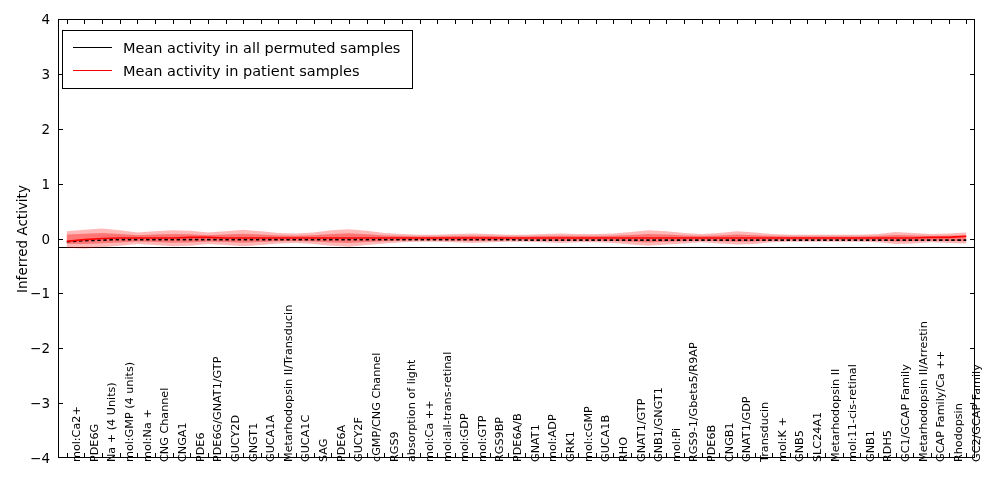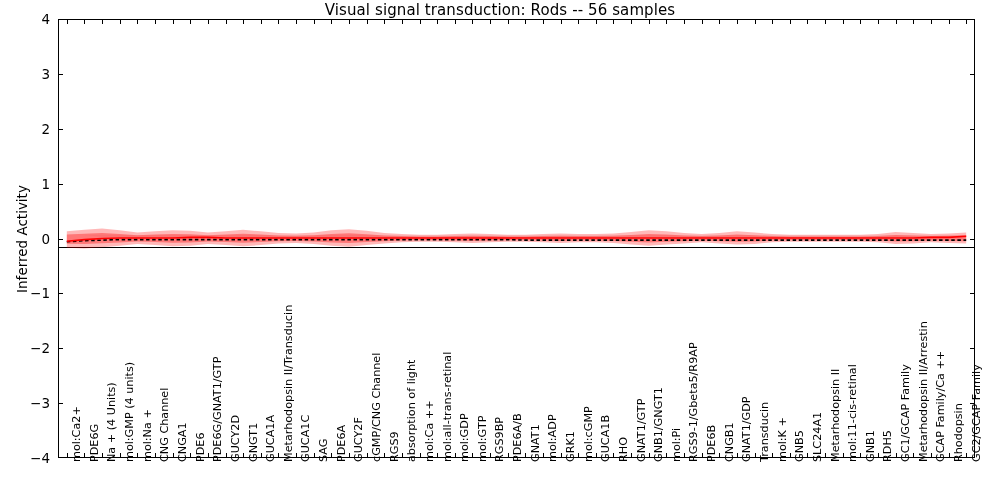--- a/index.html
+++ b/index.html
@@ -43,21 +43,20 @@
   .legend-row{display:flex;align-items:center;height:23px;}
   .legend-swatch{width:39px;height:0;border-top-width:1.5px;border-top-style:solid;
     margin-right:11px;}
   .legend-text{font-size:14.5px;white-space:nowrap;}
 </style>
 </head>
 <body>
 
 <div id="root">
 
-  <div id="chart-title">Visual signal transduction: Rods -- 56 samples</div>
 
   <div id="plot-frame"></div>
   <div id="plot-frame-lower"></div>
 
   <div id="plot-area">
     <svg id="plot-svg" width="917" height="439">
         <path d="M8.82 216.76 L26.45 216.76 L44.09 217.31 L61.72 217.31 L79.36 217.31 L96.99 217.31 L114.63 217.31 L132.26 217.31 L149.89 217.31 L167.53 217.31 L185.16 217.31 L202.80 217.31 L220.43 217.31 L238.07 217.31 L255.70 217.31 L273.34 217.31 L290.97 217.31 L308.61 217.31 L326.24 217.31 L343.88 217.31 L361.51 217.31 L379.14 217.31 L396.78 217.31 L414.41 217.31 L432.05 217.31 L449.68 217.31 L467.32 217.31 L484.95 217.31 L502.59 217.31 L520.22 217.31 L537.86 217.31 L555.49 217.31 L573.13 217.31 L590.76 217.31 L608.39 217.31 L626.03 217.31 L643.66 217.31 L661.30 217.31 L678.93 217.31 L696.57 217.31 L714.20 217.31 L731.84 217.31 L749.47 217.31 L767.11 217.31 L784.74 217.31 L802.38 217.31 L820.01 217.31 L837.64 217.31 L855.28 217.31 L872.91 217.31 L890.55 217.31 L908.18 216.76 L908.18 NaN L890.55 NaN L872.91 224.44 L855.28 223.89 L837.64 223.89 L820.01 223.89 L802.38 223.89 L784.74 223.89 L767.11 223.89 L749.47 223.89 L731.84 223.89 L714.20 223.89 L696.57 223.89 L678.93 223.89 L661.30 223.89 L643.66 223.89 L626.03 223.89 L608.39 223.89 L590.76 223.89 L573.13 223.89 L555.49 223.89 L537.86 223.89 L520.22 223.89 L502.59 223.89 L484.95 223.89 L467.32 223.89 L449.68 223.89 L432.05 223.89 L414.41 223.89 L396.78 223.89 L379.14 223.89 L361.51 223.89 L343.88 223.89 L326.24 223.89 L308.61 223.89 L290.97 223.89 L273.34 223.89 L255.70 223.89 L238.07 223.89 L220.43 223.89 L202.80 223.89 L185.16 223.89 L167.53 223.89 L149.89 223.89 L132.26 223.89 L114.63 223.89 L96.99 223.89 L79.36 223.89 L61.72 223.89 L44.09 223.89 L26.45 224.44 L8.82 224.99 Z" fill="#b0b0b0" fill-opacity="0.45" stroke="none"></path>
         <path d="M8.82 212.37 L26.45 210.72 L44.09 209.62 L61.72 211.27 L79.36 213.46 L96.99 212.37 L114.63 211.27 L132.26 211.82 L149.89 213.46 L167.53 212.37 L185.16 210.72 L202.80 212.37 L220.43 214.01 L238.07 214.56 L255.70 213.46 L273.34 211.27 L290.97 210.17 L308.61 211.82 L326.24 214.01 L343.88 215.11 L361.51 215.66 L379.14 215.66 L396.78 215.11 L414.41 214.56 L432.05 215.11 L449.68 215.66 L467.32 215.66 L484.95 215.11 L502.59 214.56 L520.22 215.11 L537.86 215.11 L555.49 214.56 L573.13 212.91 L590.76 211.27 L608.39 212.37 L626.03 214.01 L643.66 215.11 L661.30 214.01 L678.93 212.37 L696.57 213.46 L714.20 215.11 L731.84 215.66 L749.47 215.66 L767.11 215.66 L784.74 215.66 L802.38 215.66 L820.01 215.11 L837.64 212.91 L855.28 214.01 L872.91 215.11 L890.55 214.56 L908.18 213.46 L908.18 224.44 L890.55 223.89 L872.91 223.34 L855.28 224.44 L837.64 224.99 L820.01 223.34 L802.38 222.79 L784.74 222.79 L767.11 222.79 L749.47 222.79 L731.84 222.79 L714.20 223.34 L696.57 224.99 L678.93 225.54 L661.30 224.44 L643.66 223.34 L626.03 224.44 L608.39 225.54 L590.76 226.63 L573.13 225.54 L555.49 223.89 L537.86 223.34 L520.22 223.34 L502.59 223.89 L484.95 223.34 L467.32 222.79 L449.68 222.79 L432.05 223.34 L414.41 223.89 L396.78 223.34 L379.14 222.79 L361.51 222.79 L343.88 223.34 L326.24 224.44 L308.61 226.09 L290.97 227.73 L273.34 226.63 L255.70 224.99 L238.07 223.89 L220.43 224.44 L202.80 226.09 L185.16 227.18 L167.53 226.09 L149.89 224.99 L132.26 226.63 L114.63 227.18 L96.99 226.09 L79.36 224.99 L61.72 226.63 L44.09 228.28 L26.45 229.38 L8.82 228.83 Z" fill="#ff0000" fill-opacity="0.28" stroke="none"></path>
         <path d="M8.82 215.58 L26.45 214.67 L44.09 214.07 L61.72 214.97 L79.36 216.18 L96.99 215.58 L114.63 214.97 L132.26 215.27 L149.89 216.18 L167.53 215.58 L185.16 214.67 L202.80 215.58 L220.43 216.48 L238.07 216.78 L255.70 216.18 L273.34 214.97 L290.97 214.37 L308.61 215.27 L326.24 216.48 L343.88 217.09 L361.51 217.39 L379.14 217.39 L396.78 217.09 L414.41 216.78 L432.05 217.09 L449.68 217.39 L467.32 217.39 L484.95 217.09 L502.59 216.78 L520.22 217.09 L537.86 217.09 L555.49 216.78 L573.13 215.88 L590.76 214.97 L608.39 215.58 L626.03 216.48 L643.66 217.09 L661.30 216.48 L678.93 215.58 L696.57 216.18 L714.20 217.09 L731.84 217.39 L749.47 217.39 L767.11 217.39 L784.74 217.39 L802.38 217.39 L820.01 217.09 L837.64 215.88 L855.28 216.48 L872.91 217.09 L890.55 216.78 L908.18 216.18 L908.18 222.22 L890.55 221.91 L872.91 221.61 L855.28 222.22 L837.64 222.52 L820.01 221.61 L802.38 221.31 L784.74 221.31 L767.11 221.31 L749.47 221.31 L731.84 221.31 L714.20 221.61 L696.57 222.52 L678.93 222.82 L661.30 222.22 L643.66 221.61 L626.03 222.22 L608.39 222.82 L590.76 223.42 L573.13 222.82 L555.49 221.91 L537.86 221.61 L520.22 221.61 L502.59 221.91 L484.95 221.61 L467.32 221.31 L449.68 221.31 L432.05 221.61 L414.41 221.91 L396.78 221.61 L379.14 221.31 L361.51 221.31 L343.88 221.61 L326.24 222.22 L308.61 223.12 L290.97 224.03 L273.34 223.42 L255.70 222.52 L238.07 221.91 L220.43 222.22 L202.80 223.12 L185.16 223.73 L167.53 223.12 L149.89 222.52 L132.26 223.42 L114.63 223.73 L96.99 223.12 L79.36 222.52 L61.72 223.42 L44.09 224.33 L26.45 224.93 L8.82 224.63 Z" fill="#ff0000" fill-opacity="0.35" stroke="none"></path>
         <path d="M8.82 222.79 L26.45 221.69 L44.09 221.15 L61.72 220.60 L79.36 220.60 L96.99 220.60 L114.63 220.60 L132.26 220.60 L149.89 220.60 L167.53 220.60 L185.16 220.60 L202.80 220.60 L220.43 220.60 L238.07 220.60 L255.70 220.60 L273.34 220.60 L290.97 220.60 L308.61 220.60 L326.24 220.60 L343.88 220.60 L361.51 220.60 L379.14 220.60 L396.78 220.60 L414.41 220.60 L432.05 220.60 L449.68 220.60 L467.32 221.15 L484.95 221.15 L502.59 221.15 L520.22 221.15 L537.86 221.15 L555.49 221.15 L573.13 221.15 L590.76 221.15 L608.39 221.15 L626.03 221.15 L643.66 221.15 L661.30 221.15 L678.93 221.15 L696.57 221.15 L714.20 221.15 L731.84 221.15 L749.47 221.15 L767.11 221.15 L784.74 221.15 L802.38 221.15 L820.01 221.15 L837.64 221.15 L855.28 221.15 L872.91 221.15 L890.55 221.15 L908.18 221.15 " fill="none" stroke="#000000" stroke-width="1.6" stroke-dasharray="3.5,2.6"></path>
@@ -244,14 +243,24 @@
       <div class="xtick-mark" style="left: 948.548px; top: 453px;"></div>
       <div class="xtick-mark-t" style="left: 948.548px;"></div>
       <div class="xlab" style="left: 952.948px; top: 462px;">Rhodopsin</div>
       <div class="xtick-mark" style="left: 966.183px; top: 453px;"></div>
       <div class="xtick-mark-t" style="left: 966.183px;"></div>
       <div class="xlab" style="left: 970.583px; top: 462px;">GC2/GCAP Family</div>
     </div>
 
   <div id="ylabel" style="left: 14px; top: 238.5px; transform: rotate(-90deg) translateX(-50%);">Inferred Activity</div>
 
+  <div id="legend">
+    <div class="legend-row">
+      <span class="legend-swatch" style="border-top-color:#000000"></span>
+      <span class="legend-text">Mean activity in all permuted samples</span>
+    </div>
+    <div class="legend-row">
+      <span class="legend-swatch" style="border-top-color:#ff0000"></span>
+      <span class="legend-text">Mean activity in patient samples</span>
+    </div>
+  </div>
 
 </div>
 
 </body></html>

